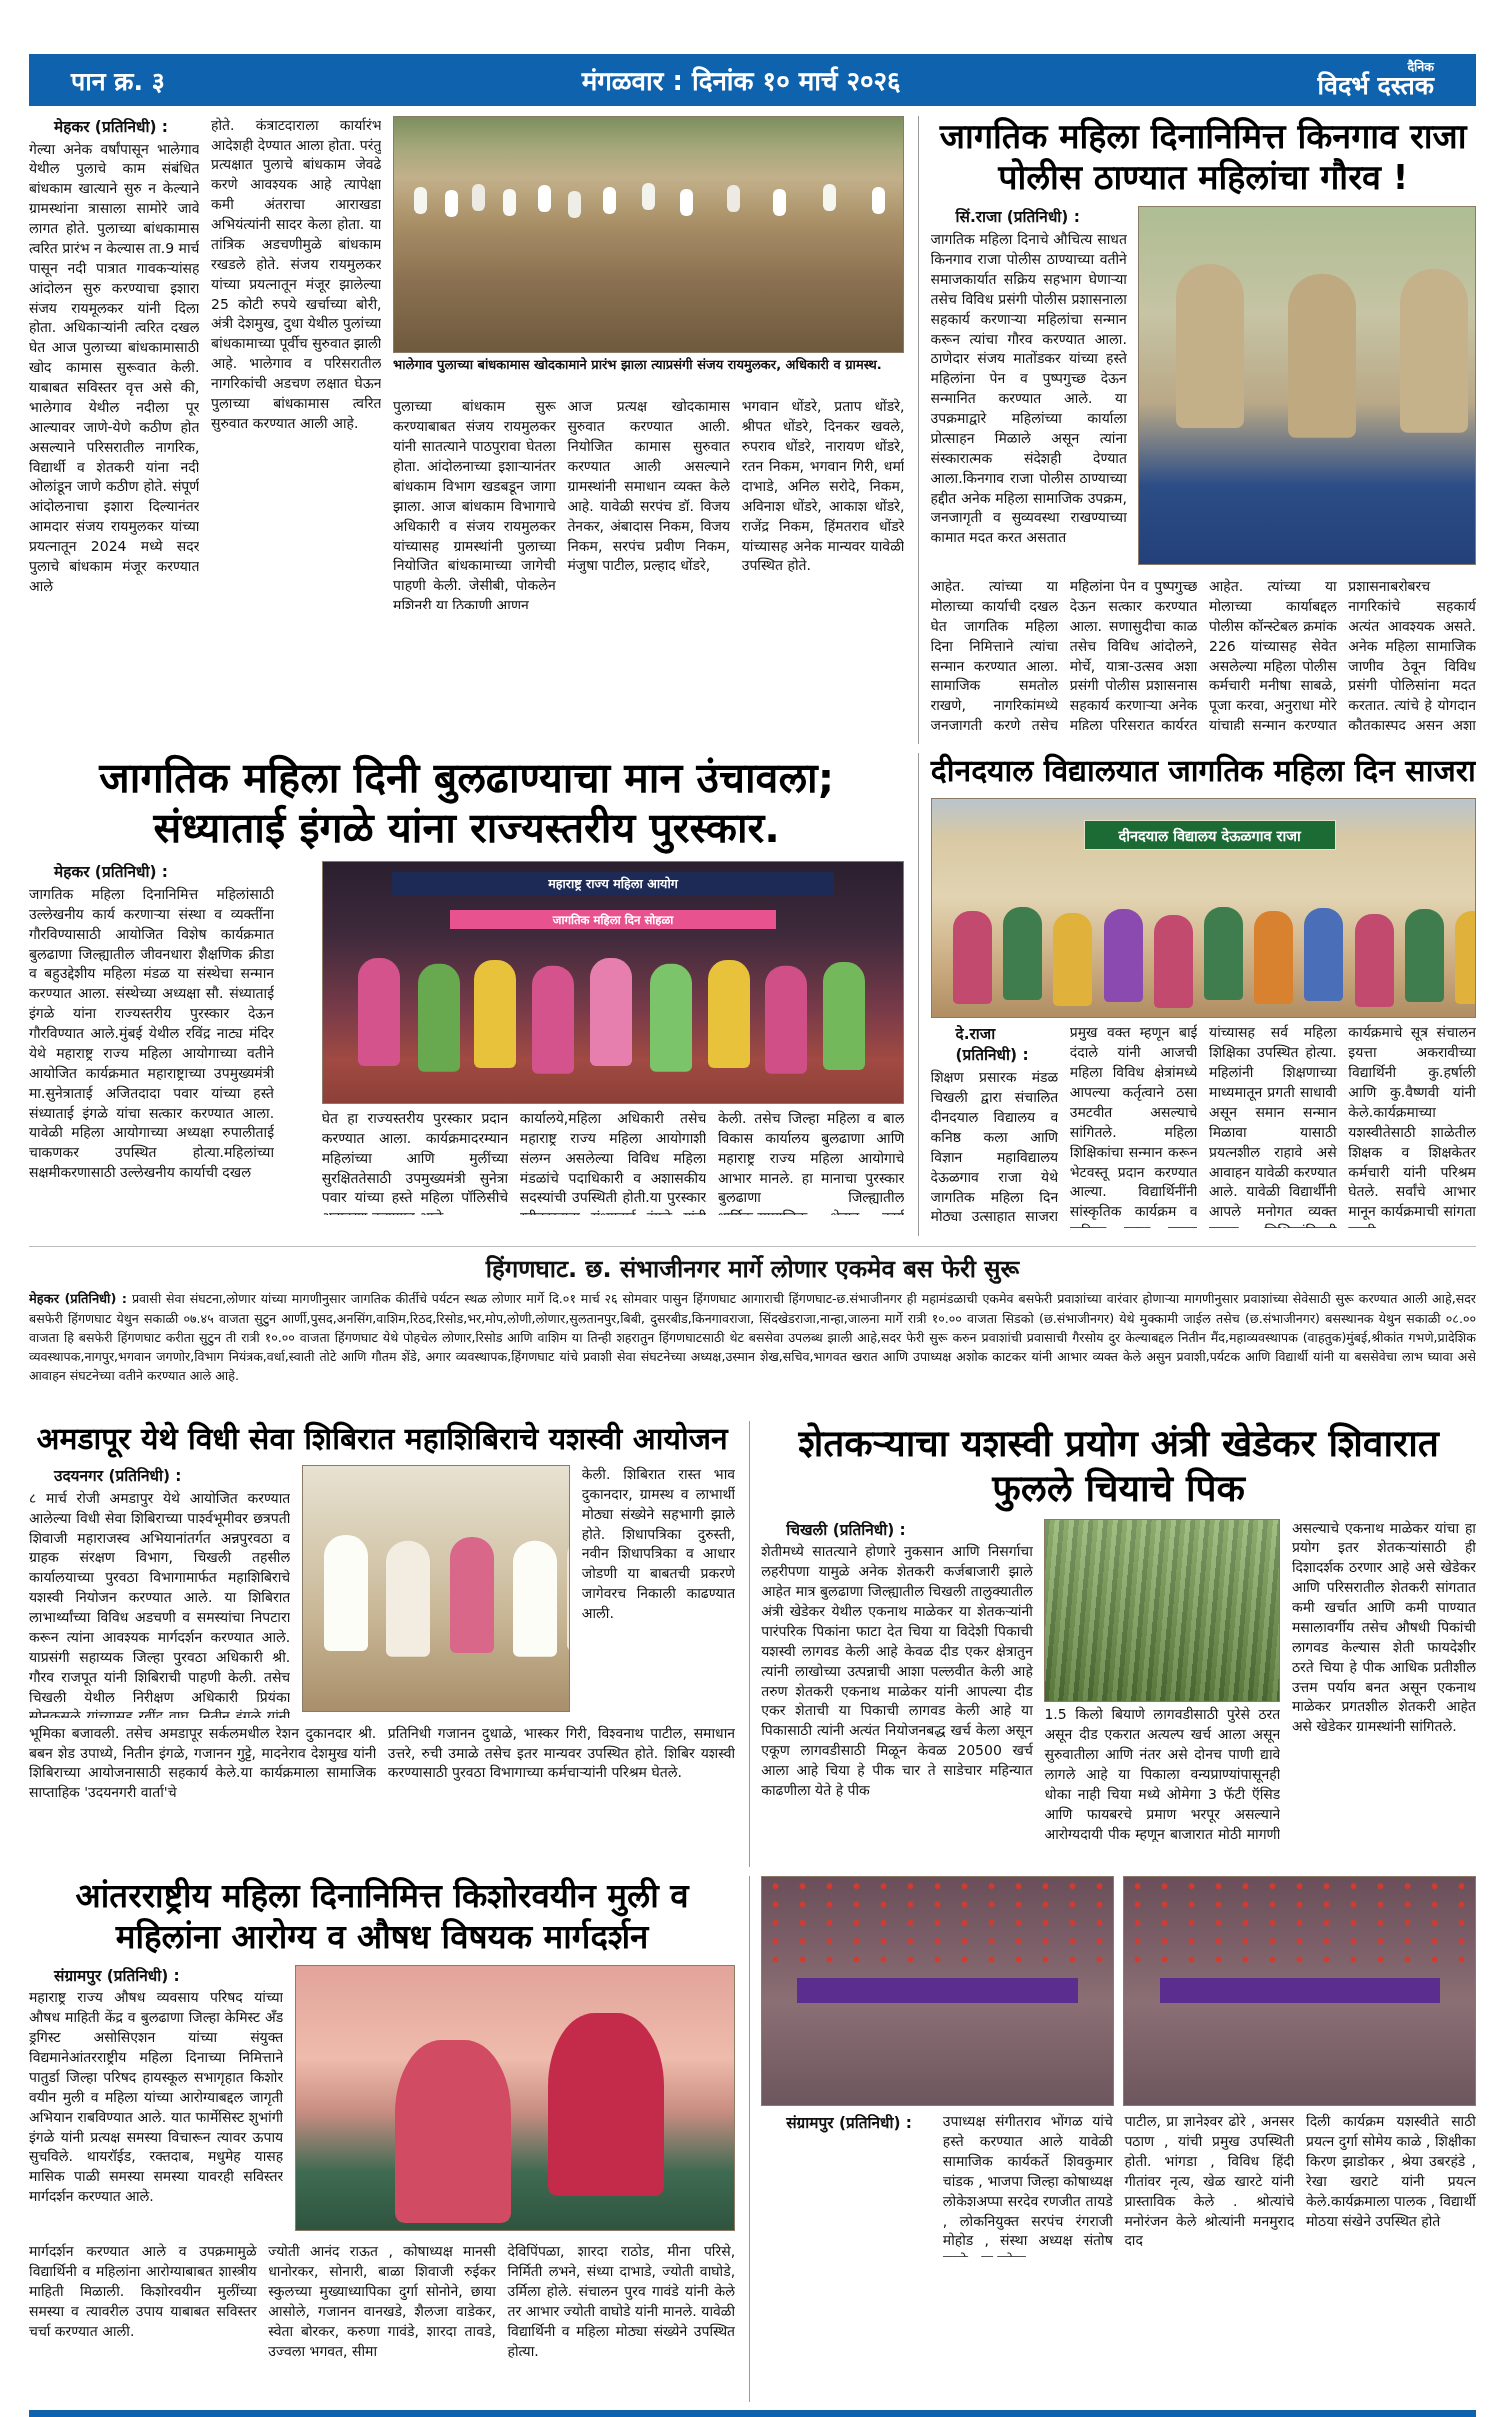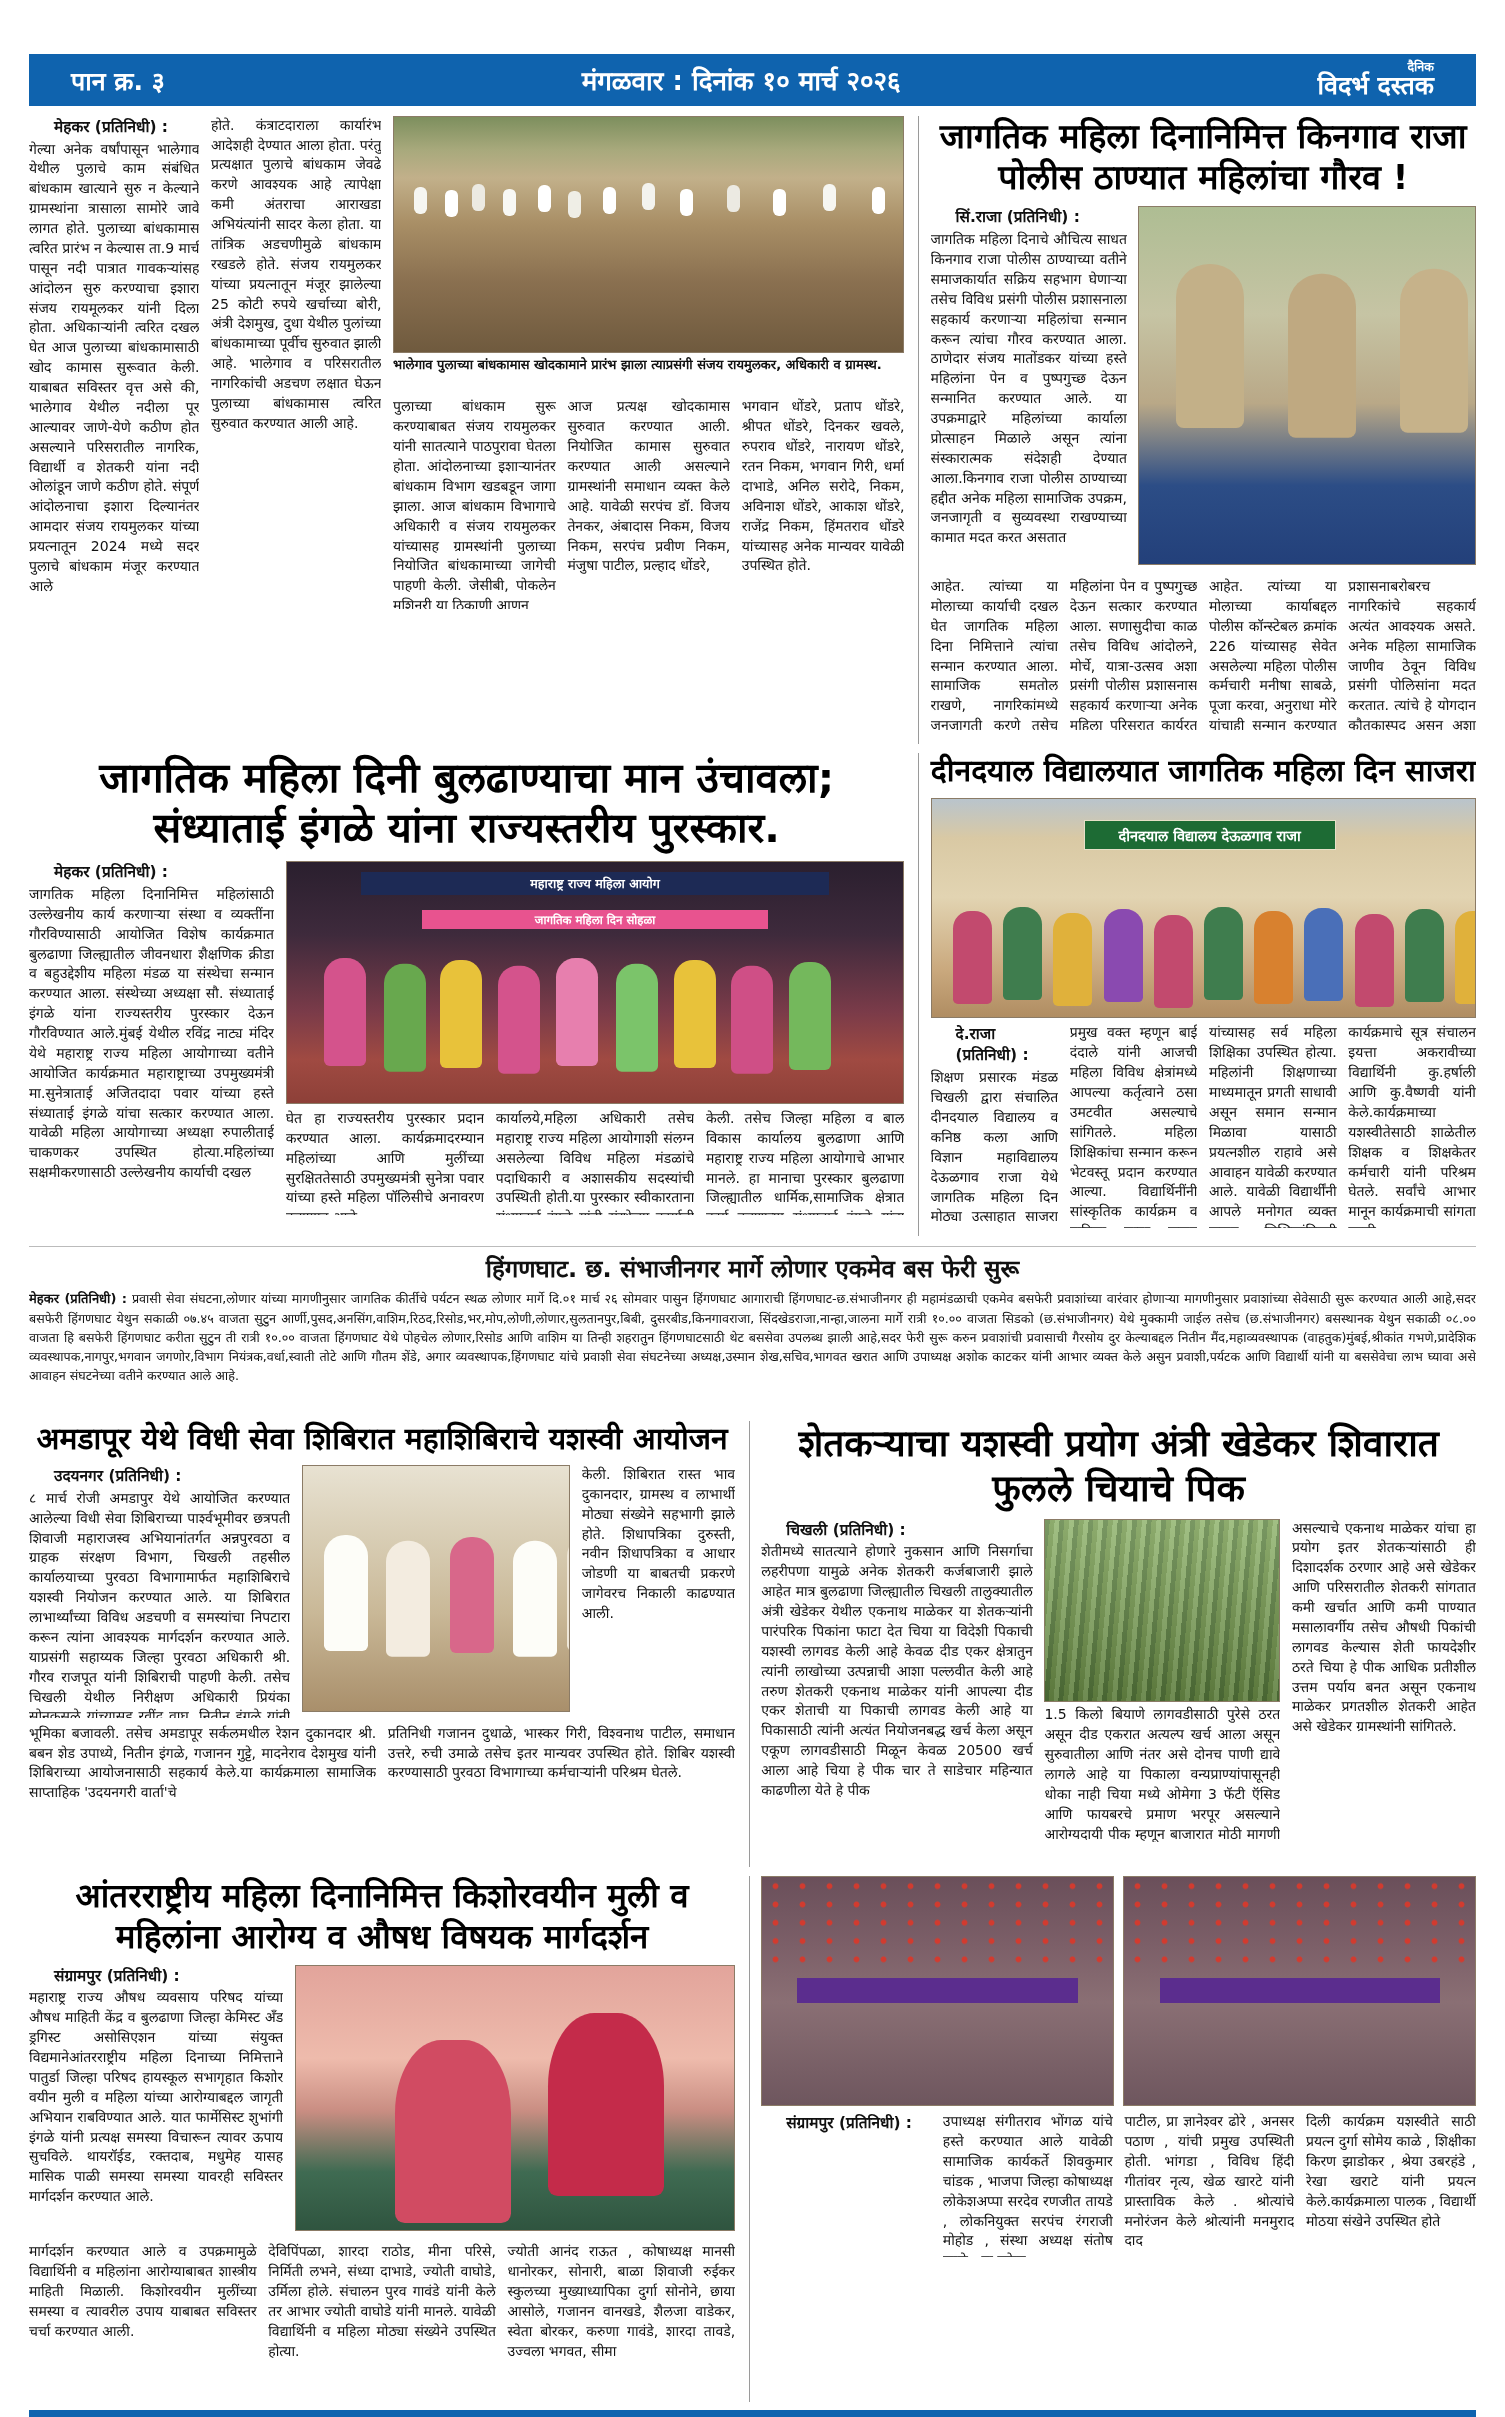--- a/index.html
+++ b/index.html
@@ -134,21 +134,21 @@
     </section>
 
     <section class="row row2">
       <article>
         <h1 class="head h45">जागतिक महिला दिनी बुलढाण्याचा मान उंचावला; संध्याताई इंगळे यांना राज्यस्तरीय पुरस्कार.</h1>
         <div style="display:flex;gap:11.6px;height:359px;">
           <div style="flex:0 0 28%;overflow:hidden;">
             <div class="dateline">मेहकर (प्रतिनिधी) :</div>
             <div class="coltext">जागतिक महिला दिनानिमित्त महिलांसाठी उल्लेखनीय कार्य करणाऱ्या संस्था व व्यक्तींना गौरविण्यासाठी आयोजित विशेष कार्यक्रमात बुलढाणा जिल्ह्यातील जीवनधारा शैक्षणिक क्रीडा व बहुउद्देशीय महिला मंडळ या संस्थेचा सन्मान करण्यात आला. संस्थेच्या अध्यक्षा सौ. संध्याताई इंगळे यांना राज्यस्तरीय पुरस्कार देऊन गौरविण्यात आले.मुंबई येथील रविंद्र नाट्य मंदिर येथे महाराष्ट्र राज्य महिला आयोगाच्या वतीने आयोजित कार्यक्रमात महाराष्ट्राच्या उपमुख्यमंत्री मा.सुनेत्राताई अजितदादा पवार यांच्या हस्ते संध्याताई इंगळे यांचा सत्कार करण्यात आला. यावेळी महिला आयोगाच्या अध्यक्षा रुपालीताई चाकणकर उपस्थित होत्या.महिलांच्या सक्षमीकरणासाठी उल्लेखनीय कार्याची दखल</div>
           </div>
-          <div style="flex:1;overflow:hidden;">
+          <div style="flex:1;overflow:hidden;margin-left:36px;">
             <div class="photo photo-award" style="width:100%;height:243px;">
               <div class="award-banner">महाराष्ट्र राज्य महिला आयोग</div>
               <div class="award-banner2">जागतिक महिला दिन सोहळा</div>
             </div>
             <div class="colsflex" style="height:106px;margin-top:4.8px;">
               <div class="coltext">घेत हा राज्यस्तरीय पुरस्कार प्रदान करण्यात आला. कार्यक्रमादरम्यान महिलांच्या आणि मुलींच्या सुरक्षिततेसाठी उपमुख्यमंत्री सुनेत्रा पवार यांच्या हस्ते महिला पॉलिसीचे अनावरण करण्यात आले.</div>
               <div class="coltext">कार्यालये,महिला अधिकारी तसेच महाराष्ट्र राज्य महिला आयोगाशी संलग्न असलेल्या विविध महिला मंडळांचे पदाधिकारी व अशासकीय सदस्यांची उपस्थिती होती.या पुरस्कार स्वीकारताना संध्याताई इंगळे यांनी संस्थेच्या कार्याची माहिती दिली व सर्वांचे आभार मानले. यावेळी जोमाने काम करण्याची भावना व्यक्त</div>
               <div class="coltext">केली. तसेच जिल्हा महिला व बाल विकास कार्यालय बुलढाणा आणि महाराष्ट्र राज्य महिला आयोगाचे आभार मानले. हा मानाचा पुरस्कार बुलढाणा जिल्ह्यातील धार्मिक,सामाजिक क्षेत्रात कार्य करणाऱ्या संध्याताई इंगळे यांना मिळाल्यामुळे त्यांचेवर सर्व स्तरातून अभिनंदनाचा वर्षाव होत आहे.</div>
             </div>
           </div>
@@ -215,22 +215,22 @@
         <h1 class="head h36">आंतरराष्ट्रीय महिला दिनानिमित्त किशोरवयीन मुली व महिलांना आरोग्य व औषध विषयक मार्गदर्शन</h1>
         <div style="display:flex;gap:11.6px;height:272px;">
           <div style="flex:0 0 36%;overflow:hidden;">
             <div class="dateline">संग्रामपुर (प्रतिनिधी) :</div>
             <div class="coltext">महाराष्ट्र राज्य औषध व्यवसाय परिषद यांच्या औषध माहिती केंद्र व बुलढाणा जिल्हा केमिस्ट अँड ड्रगिस्ट असोसिएशन यांच्या संयुक्त विद्यमानेआंतरराष्ट्रीय महिला दिनाच्या निमित्ताने पातुर्डा  जिल्हा परिषद हायस्कूल सभागृहात किशोर वयीन मुली व महिला यांच्या आरोग्याबद्दल जागृती अभियान राबविण्यात आले. यात फार्मेसिस्ट शुभांगी इंगळे यांनी प्रत्यक्ष समस्या विचारून त्यावर ऊपाय सुचविले. थायरॉईड, रक्तदाब, मधुमेह यासह मासिक पाळी समस्या समस्या यावरही सविस्तर मार्गदर्शन करण्यात आले.</div>
           </div>
           <div class="photo photo-health" style="flex:1;height:266px;"></div>
         </div>
         <div class="colsflex" style="height:145px;margin-top:5.8px;">
           <div class="coltext">मार्गदर्शन करण्यात आले व उपक्रमामुळे विद्यार्थिनी व महिलांना आरोग्याबाबत शास्त्रीय माहिती मिळाली. किशोरवयीन मुलींच्या समस्या व त्यावरील उपाय याबाबत सविस्तर चर्चा करण्यात आली.</div>
+          <div class="coltext">ज्योती आनंद राऊत , कोषाध्यक्ष मानसी धानोरकर, सोनारी, बाळा शिवाजी रुईकर स्कुलच्या मुख्याध्यापिका दुर्गा सोनोने, छाया आसोले, गजानन वानखडे, शैलजा वाडेकर, स्वेता बोरकर, करुणा गावंडे, शारदा तावडे, उज्वला भगवत, सीमा</div>
           <div class="coltext">देविपिंपळा, शारदा राठोड, मीना परिसे, निर्मिती लभने, संध्या दाभाडे, ज्योती वाघोडे, उर्मिला होले. संचालन पुरव गावंडे यांनी केले तर आभार ज्योती वाघोडे यांनी मानले. यावेळी विद्यार्थिनी व महिला मोठ्या संख्येने उपस्थित होत्या.</div>
-          <div class="coltext">ज्योती आनंद राऊत , कोषाध्यक्ष मानसी धानोरकर, सोनारी, बाळा शिवाजी रुईकर स्कुलच्या मुख्याध्यापिका दुर्गा सोनोने, छाया आसोले, गजानन वानखडे, शैलजा वाडेकर, स्वेता बोरकर, करुणा गावंडे, शारदा तावडे, उज्वला भगवत, सीमा</div>
         </div>
       </article>
 
       <article class="sep">
         <div style="display:flex;gap:9.7px;height:230px;">
           <div class="photo photo-sammelan" style="flex:1;height:230px;"></div>
           <div class="photo photo-sammelan" style="flex:1;height:230px;"></div>
         </div>
         <div class="colsflex" style="height:145px;margin-top:5.8px;">
           <div style="overflow:hidden;">

